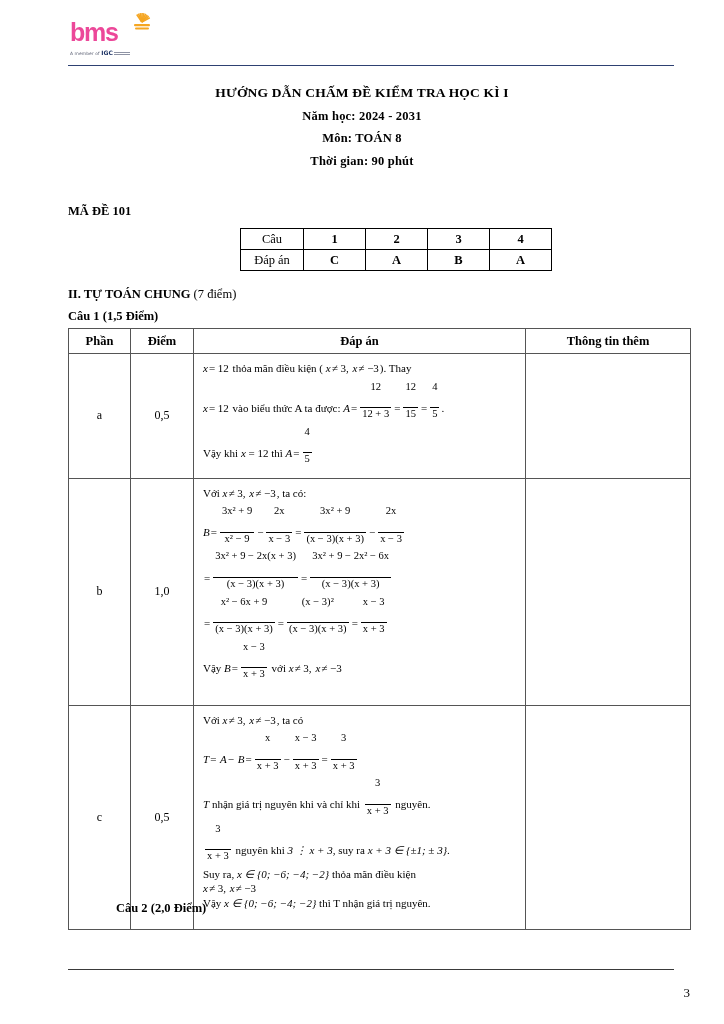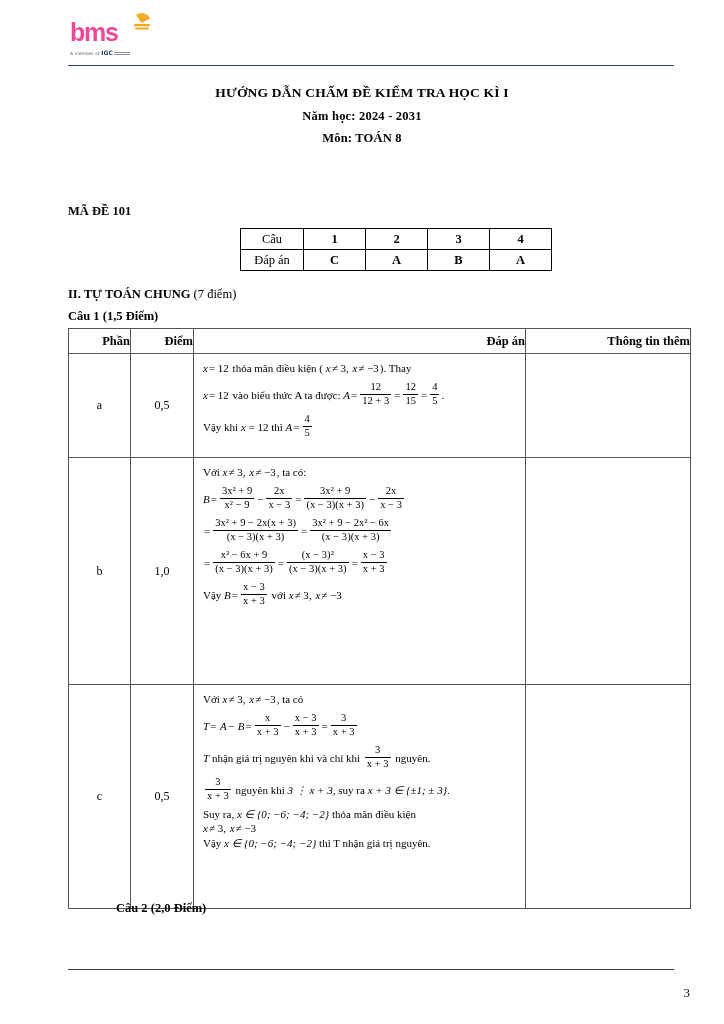--- a/index.html
+++ b/index.html
@@ -130,21 +130,21 @@
     font-size: 12.5px;
   }
   .rubric th, .rubric td {
     border: 1px solid #555;
     vertical-align: middle;
     padding: 0;
   }
   .rubric thead th {
     height: 24px;
     font-weight: bold;
-    text-align: right;
+    text-align: center;
     font-size: 12.5px;
   }
   .col-phan  { width: 62px; }
   .col-diem  { width: 63px; }
   .col-dapan { width: 332px; }
   .col-extra { width: 165px; }
 
   .rubric td.c-phan, .rubric td.c-diem {
     text-align: center;
     font-size: 12px;
@@ -170,21 +170,21 @@
   
   .frac {
     display: inline-block;
     vertical-align: -0.52em;
     text-align: center;
     line-height: 1;
     margin: 0 2px;
     font-size: 0.96em;
   }
   .frac > span { display: block; padding: 0 2px; }
-  .frac > .num { border-bottom: 1px solid #000; padding-bottom: 2px; }
+  .frac > .num { border-bottom: 1px solid #000; padding-bottom: 15px; }
   .frac > .den { padding-top: 1px; }
 
   
   .foot-rule {
     position: absolute;
     left: 68px; top: 969px;
     width: 606px; height: 1px;
     background: #3a3a3a;
   }
   .page-no {
@@ -222,20 +222,21 @@
         <b>IGC</b><i></i>
       </div>
     </div>
     <div class="header-rule"></div>
   </div>
 
   <div class="titles">
     <div class="title-line">HƯỚNG DẪN CHẤM ĐỀ KIỂM TRA  HỌC KÌ I</div>
     <div class="title-line sub">Năm học: 2024 - 2031</div>
     <div class="title-line sub">Môn: TOÁN 8</div>
+    <div class="title-line sub">Thời gian: 90 phút</div>
   </div>
 
   <div class="section sec-made">MÃ ĐỀ 101</div>
 
   <table class="mc-table">
     <tbody>
       <tr>
         <td class="lbl">Câu</td>
         <td class="val">1</td>
         <td class="val">2</td>

